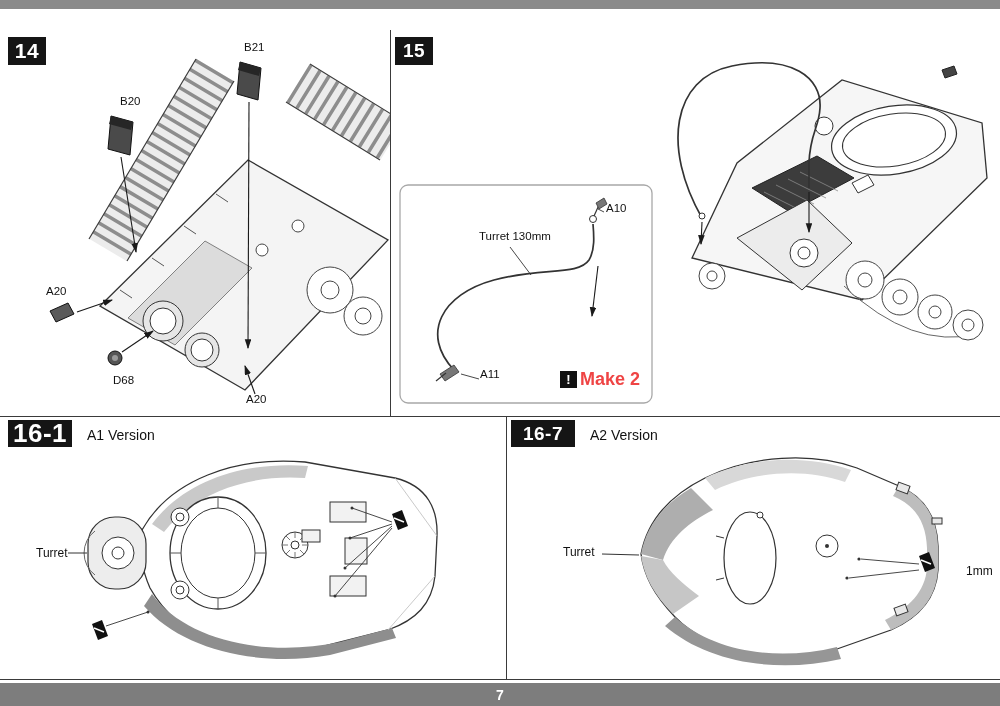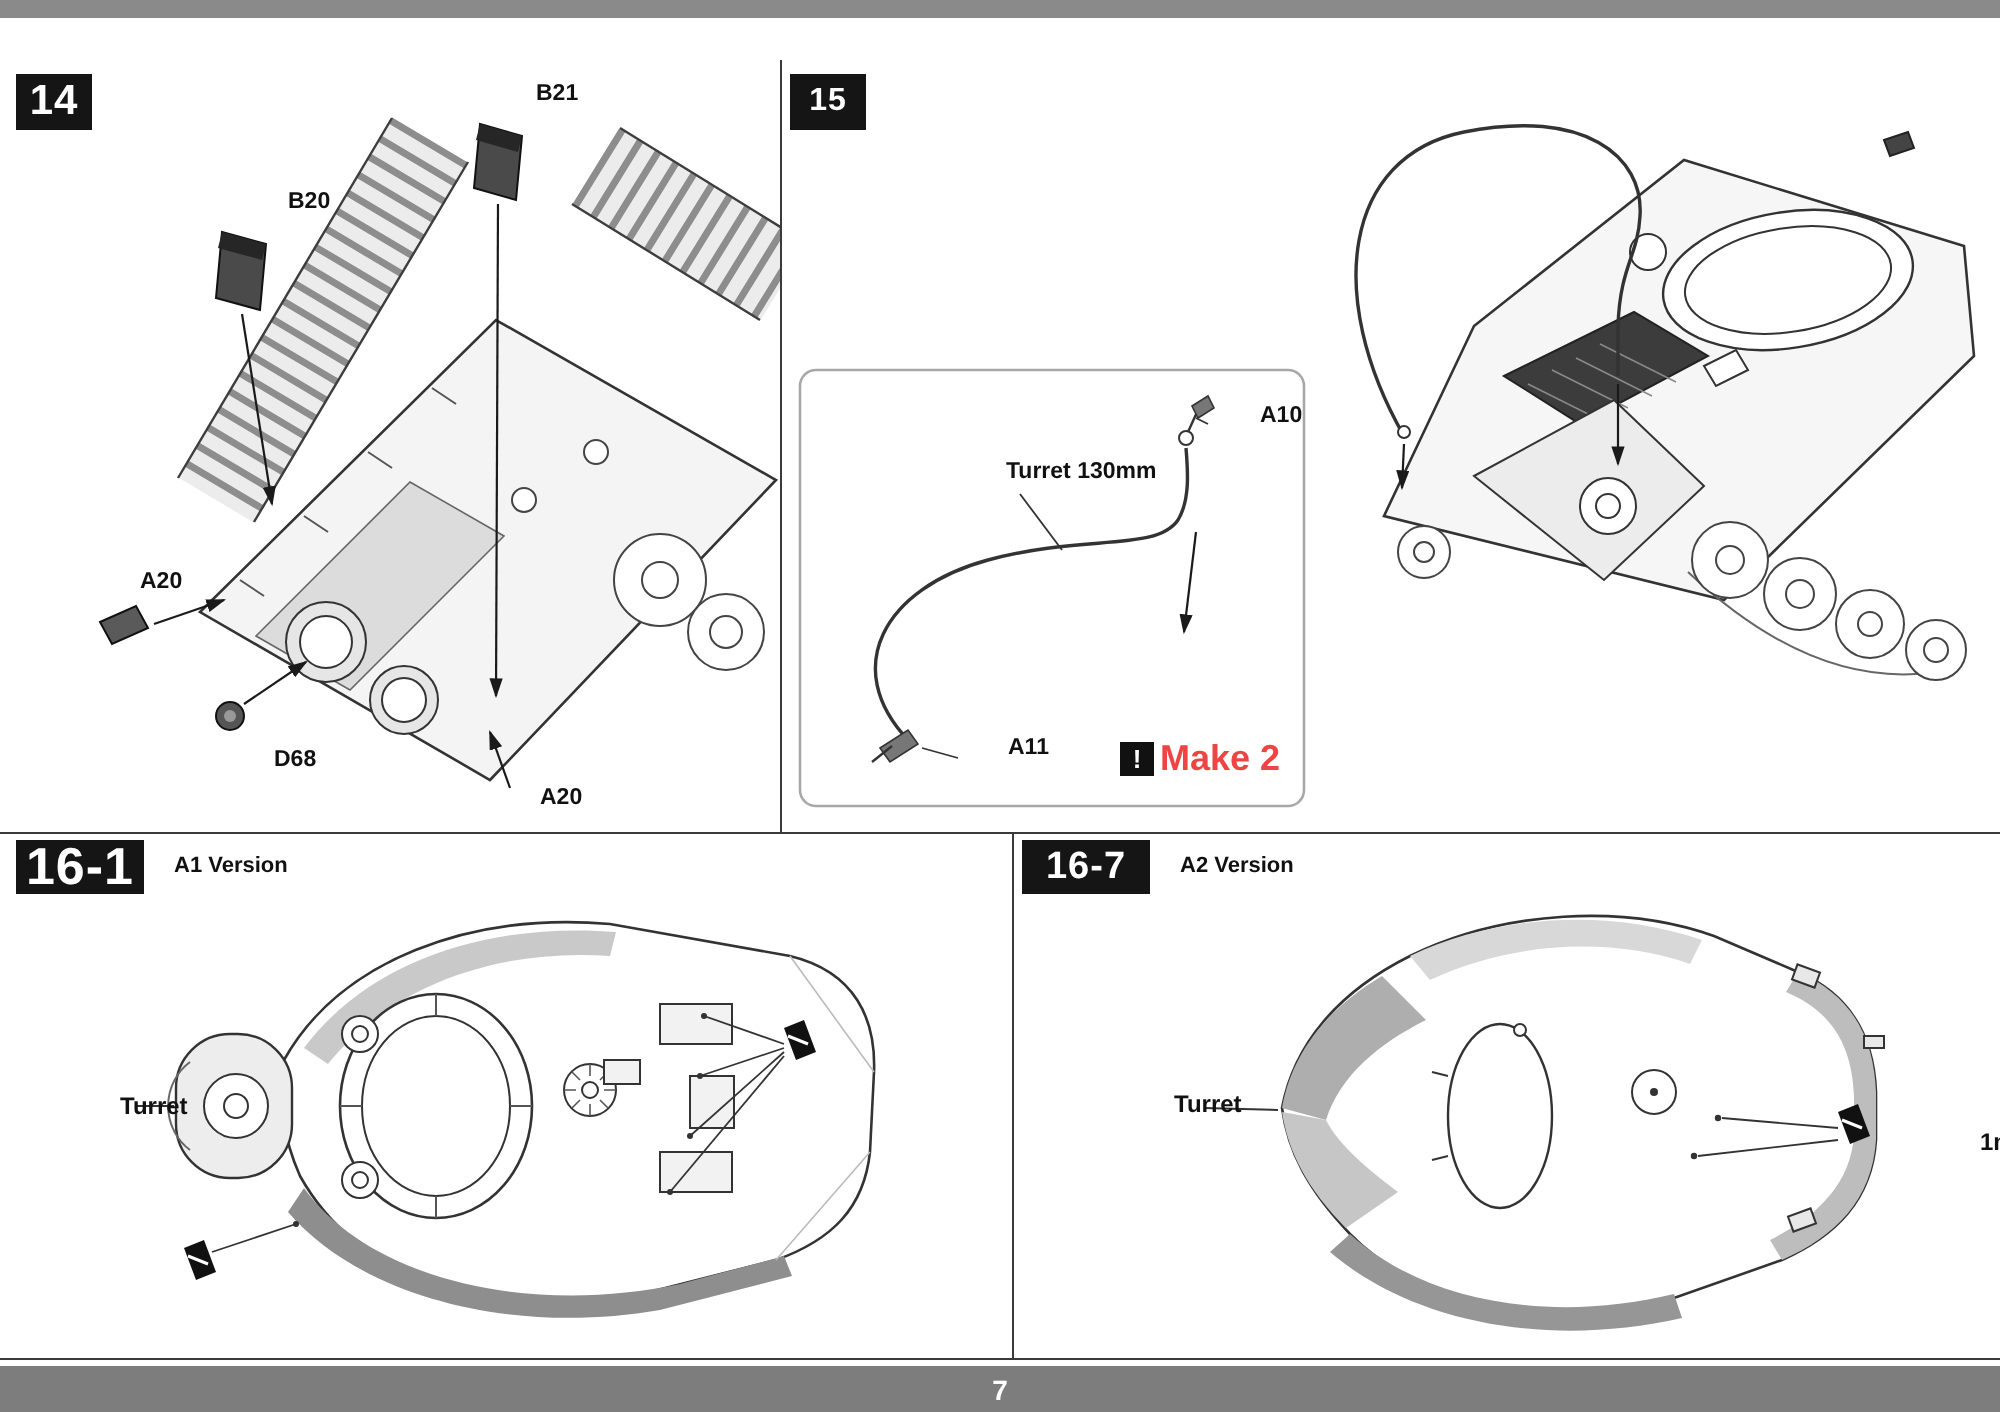--- a/index.html
+++ b/index.html
@@ -14,22 +14,22 @@
     display:flex; align-items:center; justify-content:center;
   }
   .page-number { color:#fff; font-weight:bold; font-size:14px; }
   .divider { position:absolute; background:#3a3a3a; }
   .divider.v { width:1px; }
   .divider.h { height:1px; }
   .badge {
     position:absolute; background:#151515; color:#fff; font-weight:bold;
     display:flex; align-items:center; justify-content:center; letter-spacing:0.5px;
   }
-  .lbl { position:absolute; font-weight:bold; font-size:11.5px; color:#111; white-space:nowrap;margin-left:24px; }
-  .version-lbl { position:absolute; font-weight:bold; font-size:11px; color:#111; white-space:nowrap; }
+  .lbl { position:absolute; font-weight:normal; font-size:11.5px; color:#111; white-space:nowrap; }
+  .version-lbl { position:absolute; font-weight:normal; font-size:14px; color:#111; white-space:nowrap; }
   .make2 { position:absolute; display:flex; align-items:center; gap:3px; }
   .make-icon {
     width:17px; height:17px; background:#111; color:#fff; font-weight:bold; font-size:13px;
     display:flex; align-items:center; justify-content:center; flex:0 0 auto;
   }
   .make-text { font-weight:bold; font-size:18px; color:#ef4444; }
   svg.illu { position:absolute; display:block; }
 </style>
 </head>
 <body>
@@ -37,21 +37,21 @@
 <div class="page">
 
   <div class="band-top"></div>
 
   <div class="divider v" style="left:390px;top:30px;height:386px"></div>
   <div class="divider h" style="left:0;top:416px;width:1000px"></div>
   <div class="divider v" style="left:506px;top:417px;height:262px"></div>
   <div class="divider h" style="left:0;top:679px;width:1000px"></div>
 
   <div class="badge" style="left:8px;top:37px;width:38px;height:28px;font-size:21px">14</div>
-  <div class="badge" style="left:395px;top:37px;width:38px;height:28px;font-size:16px">15</div>
+  <div class="badge" style="left:395px;top:37px;width:38px;height:28px;font-size:19px">15</div>
   <div class="badge" style="left:8px;top:420px;width:64px;height:27px;font-size:26px">16-1</div>
   <div class="badge" style="left:511px;top:420px;width:64px;height:27px;font-size:19px">16-7</div>
 
   <div class="version-lbl" style="left:87px;top:427px">A1 Version</div>
   <div class="version-lbl" style="left:590px;top:427px">A2 Version</div>
 
   <svg class="illu" style="left:0;top:28px" width="390" height="390" viewBox="0 0 390 390">
     <defs>
       <marker id="ah14" markerWidth="9" markerHeight="8" refX="8" refY="3" orient="auto">
         <path d="M0,0 L9,3 L0,6 Z" fill="#1a1a1a"></path>

